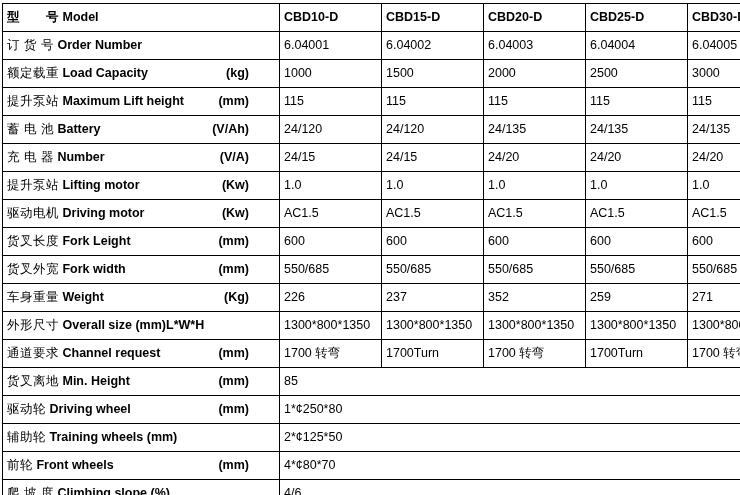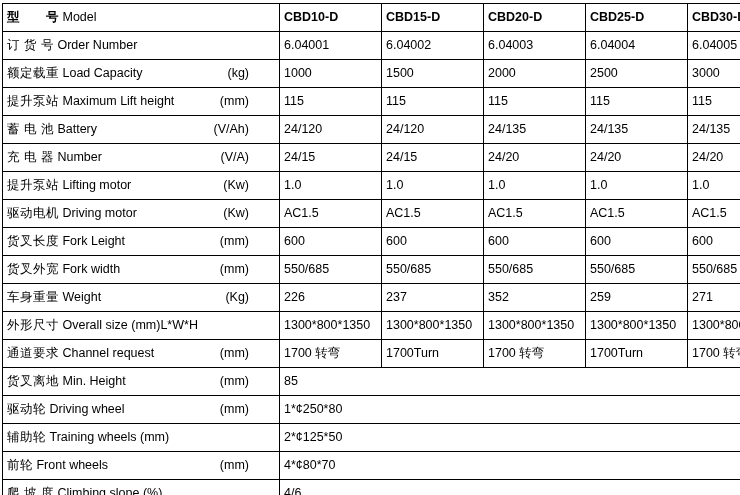--- a/index.html
+++ b/index.html
@@ -36,25 +36,25 @@
   .value-cell {
     width: 93px;
   }
   .lbl {
     display: inline-block;
   }
   .lbl-cn {
     letter-spacing: 0.5px;
   }
   .lbl-en {
-    font-weight: normal;
+    font-weight: bold;
   }
   .lbl-unit {
     float: right;
-    font-weight: normal;
+    font-weight: bold;
     padding-right: 26px;
   }
   .small-val {
     font-size: 10px;
   }
   .bold-val {
     font-weight: bold;
   }
   .header-row td {
     font-weight: bold;

